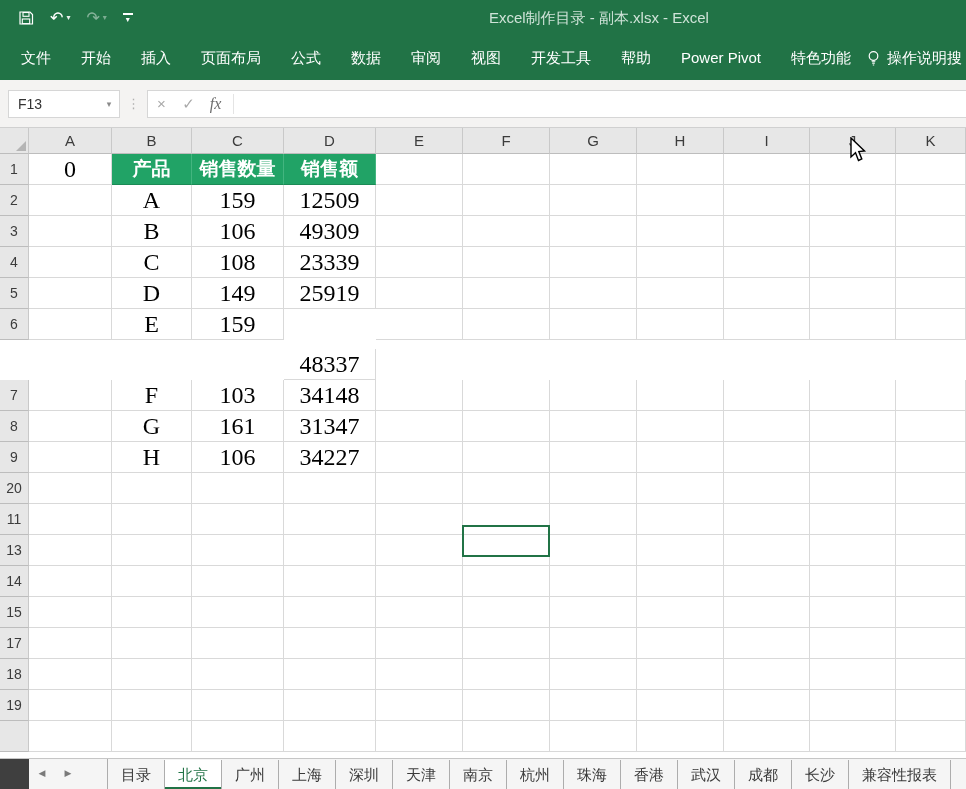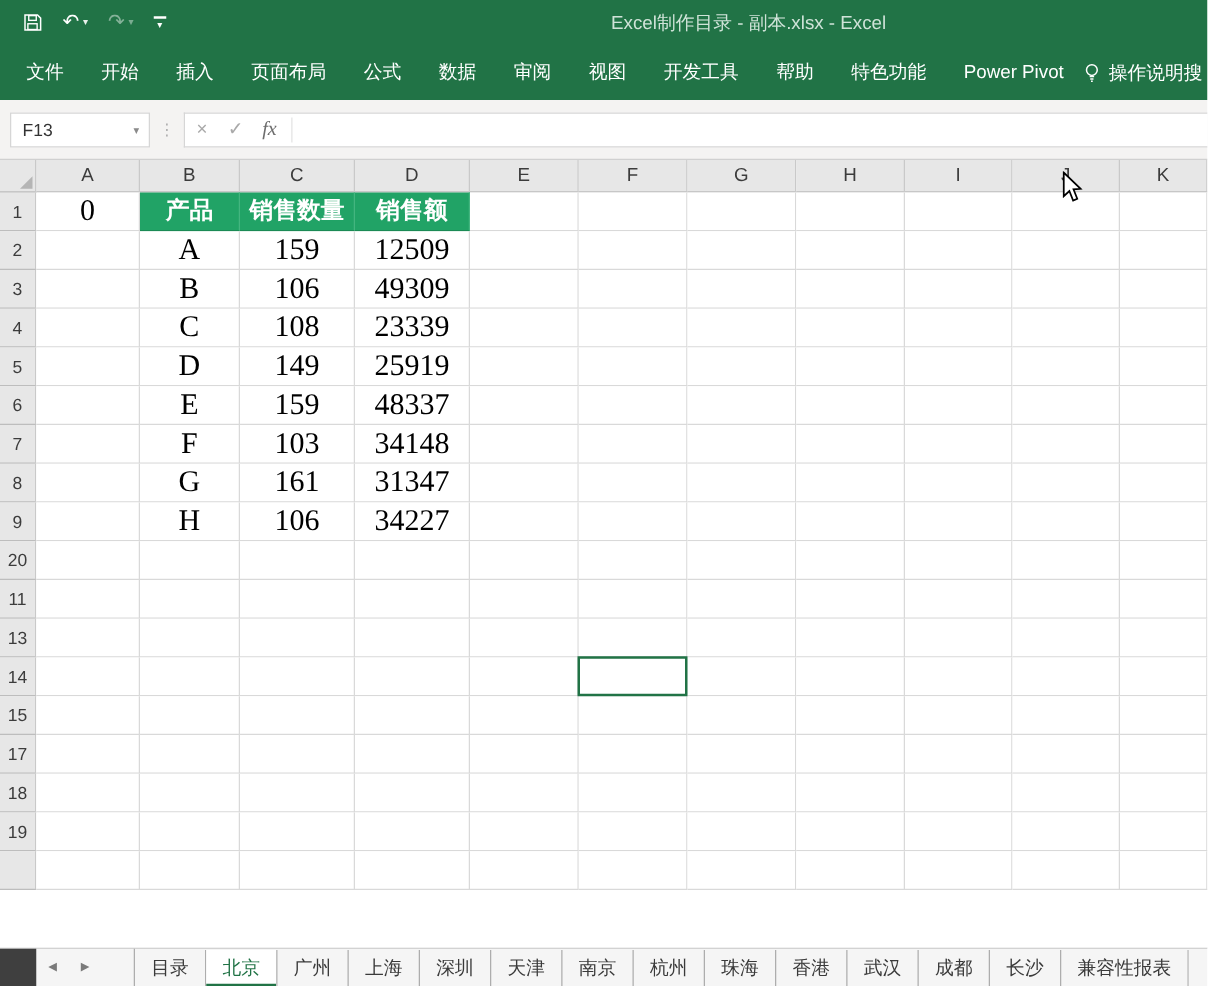--- a/index.html
+++ b/index.html
@@ -90,22 +90,22 @@
       <div class="ribbon-tab">文件</div>
       <div class="ribbon-tab">开始</div>
       <div class="ribbon-tab">插入</div>
       <div class="ribbon-tab">页面布局</div>
       <div class="ribbon-tab">公式</div>
       <div class="ribbon-tab">数据</div>
       <div class="ribbon-tab">审阅</div>
       <div class="ribbon-tab">视图</div>
       <div class="ribbon-tab">开发工具</div>
       <div class="ribbon-tab">帮助</div>
+      <div class="ribbon-tab">Power Pivot</div>
       <div class="ribbon-tab">特色功能</div>
-      <div class="ribbon-tab">Power Pivot</div>
     </div>
   <div class="tellme">
     <svg width="15" height="17" viewBox="0 0 15 17">
       <circle cx="7.5" cy="6" r="4.3" fill="none" stroke="#ffffff" stroke-width="1.2"></circle>
       <path d="M5.7 11.2 h3.6 M6.2 13.2 h2.6 M6.8 15 h1.4" stroke="#ffffff" stroke-width="1.2" fill="none"></path>
     </svg>
     <span>操作说明搜</span>
   </div>
 </div>
 
@@ -207,21 +207,21 @@
       <div class="gc" style="width: 87px;"></div>
       <div class="gc" style="width: 86px;"></div>
       <div class="gc" style="width: 86px;"></div>
       <div class="gc" style="width: 70px;"></div>
     </div>
     <div class="g-row">
       <div class="gh row-h">6</div>
       <div class="gc" style="width: 83px;"></div>
       <div class="gc" style="width: 80px;">E</div>
       <div class="gc" style="width: 92px;">159</div>
-      <div class="gc" style="width: 92px;">48337</div>
+      <div class="gc" style="width: 92px; margin-top: 40px;">48337</div>
       <div class="gc" style="width: 87px;"></div>
       <div class="gc" style="width: 87px;"></div>
       <div class="gc" style="width: 87px;"></div>
       <div class="gc" style="width: 87px;"></div>
       <div class="gc" style="width: 86px;"></div>
       <div class="gc" style="width: 86px;"></div>
       <div class="gc" style="width: 70px;"></div>
     </div>
     <div class="g-row">
       <div class="gh row-h">7</div>

